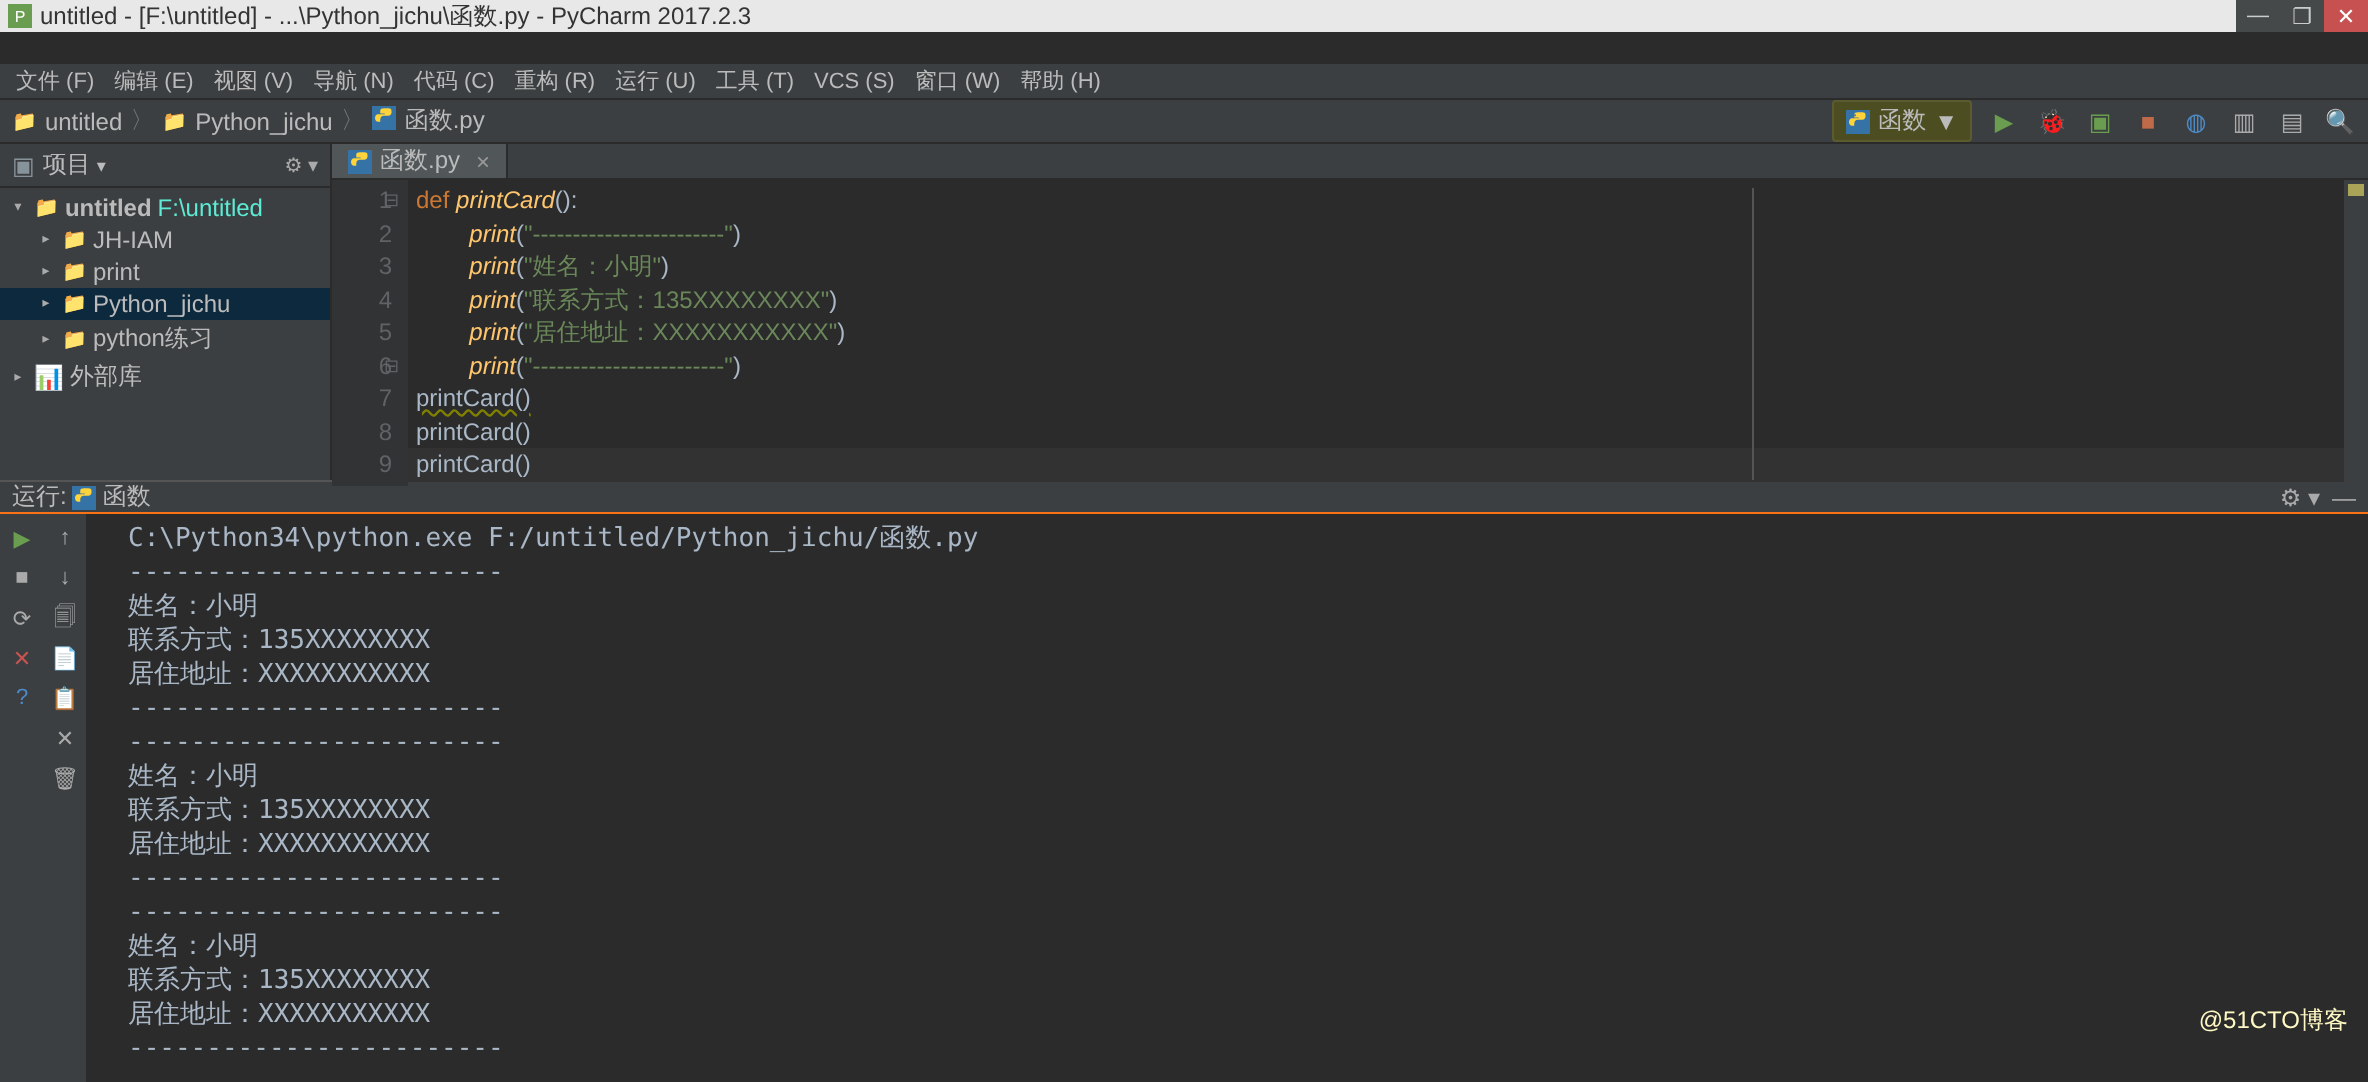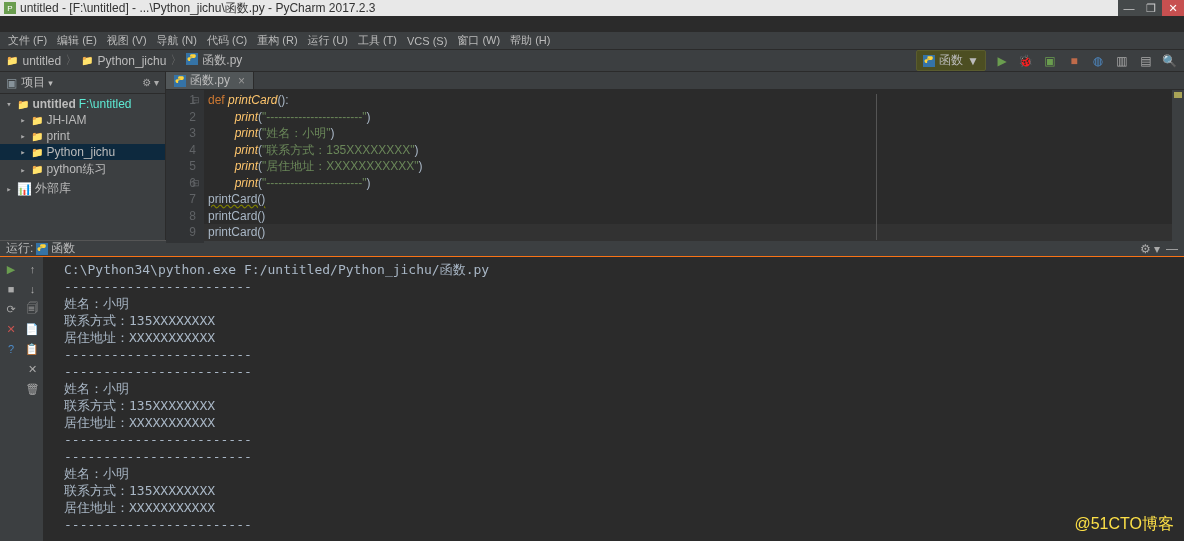--- a/index.html
+++ b/index.html
@@ -53,21 +53,21 @@
 .ed-scrollbar .warn-stripe { position:absolute; top:2px; left:2px; right:2px; height:6px; background:#a9a457; }
 .panel-border { height:1px; background:#555; }
 .run-header { height:16px; background:#3c3f41; display:flex; align-items:center; padding:0 6px; border-bottom:1px solid #f97316; font-size:11px; }
 .run-header .right { margin-left:auto; display:flex; gap:6px; color:#aaa; }
 .console { display:flex; height:300px; background:#2b2b2b; }
 .console .ctrlcol { width:22px; background:#3c3f41; display:flex; flex-direction:column; align-items:center; padding-top:4px; gap:4px; }
 .console .ctrlcol div { width:16px; height:16px; display:flex; align-items:center; justify-content:center; font-size:11px; }
 .console .ctrlcol2 { width:22px; background:#3c3f41; display:flex; flex-direction:column; align-items:center; padding-top:4px; gap:4px; border-right:1px solid #2b2b2b; }
 .console .ctrlcol2 div { width:16px; height:16px; display:flex; align-items:center; justify-content:center; font-size:11px; color:#aaa; }
 .console .output { flex:1; padding:4px 8px; font-family:"Consolas","Microsoft YaHei",monospace; font-size:13px; line-height:17px; color:#a9b7c6; white-space:pre;margin-left:12px; }
-.watermark { position:absolute; bottom:6px; right:10px; color:#fde047; font-size:16px; }
+.watermark { position:absolute; bottom:22px; right:10px; color:#fef9c3; font-size:12px; }
 .red { color:#c75450; }
 .gray { color:#aaa; }
 .qmark { color:#4e8cc9; }
 .foldbar { position:absolute; left:26px; top:2px; width:10px; height:100%; color:#606366; pointer-events:none; }
 .foldbar .f { position:absolute; font-size:9px; line-height:16.5px; }
 .vline { position:absolute; left:710px; top:22px; width:1px; height:146px; background:#555; }
 </style>
 </head>
 <body>
 

